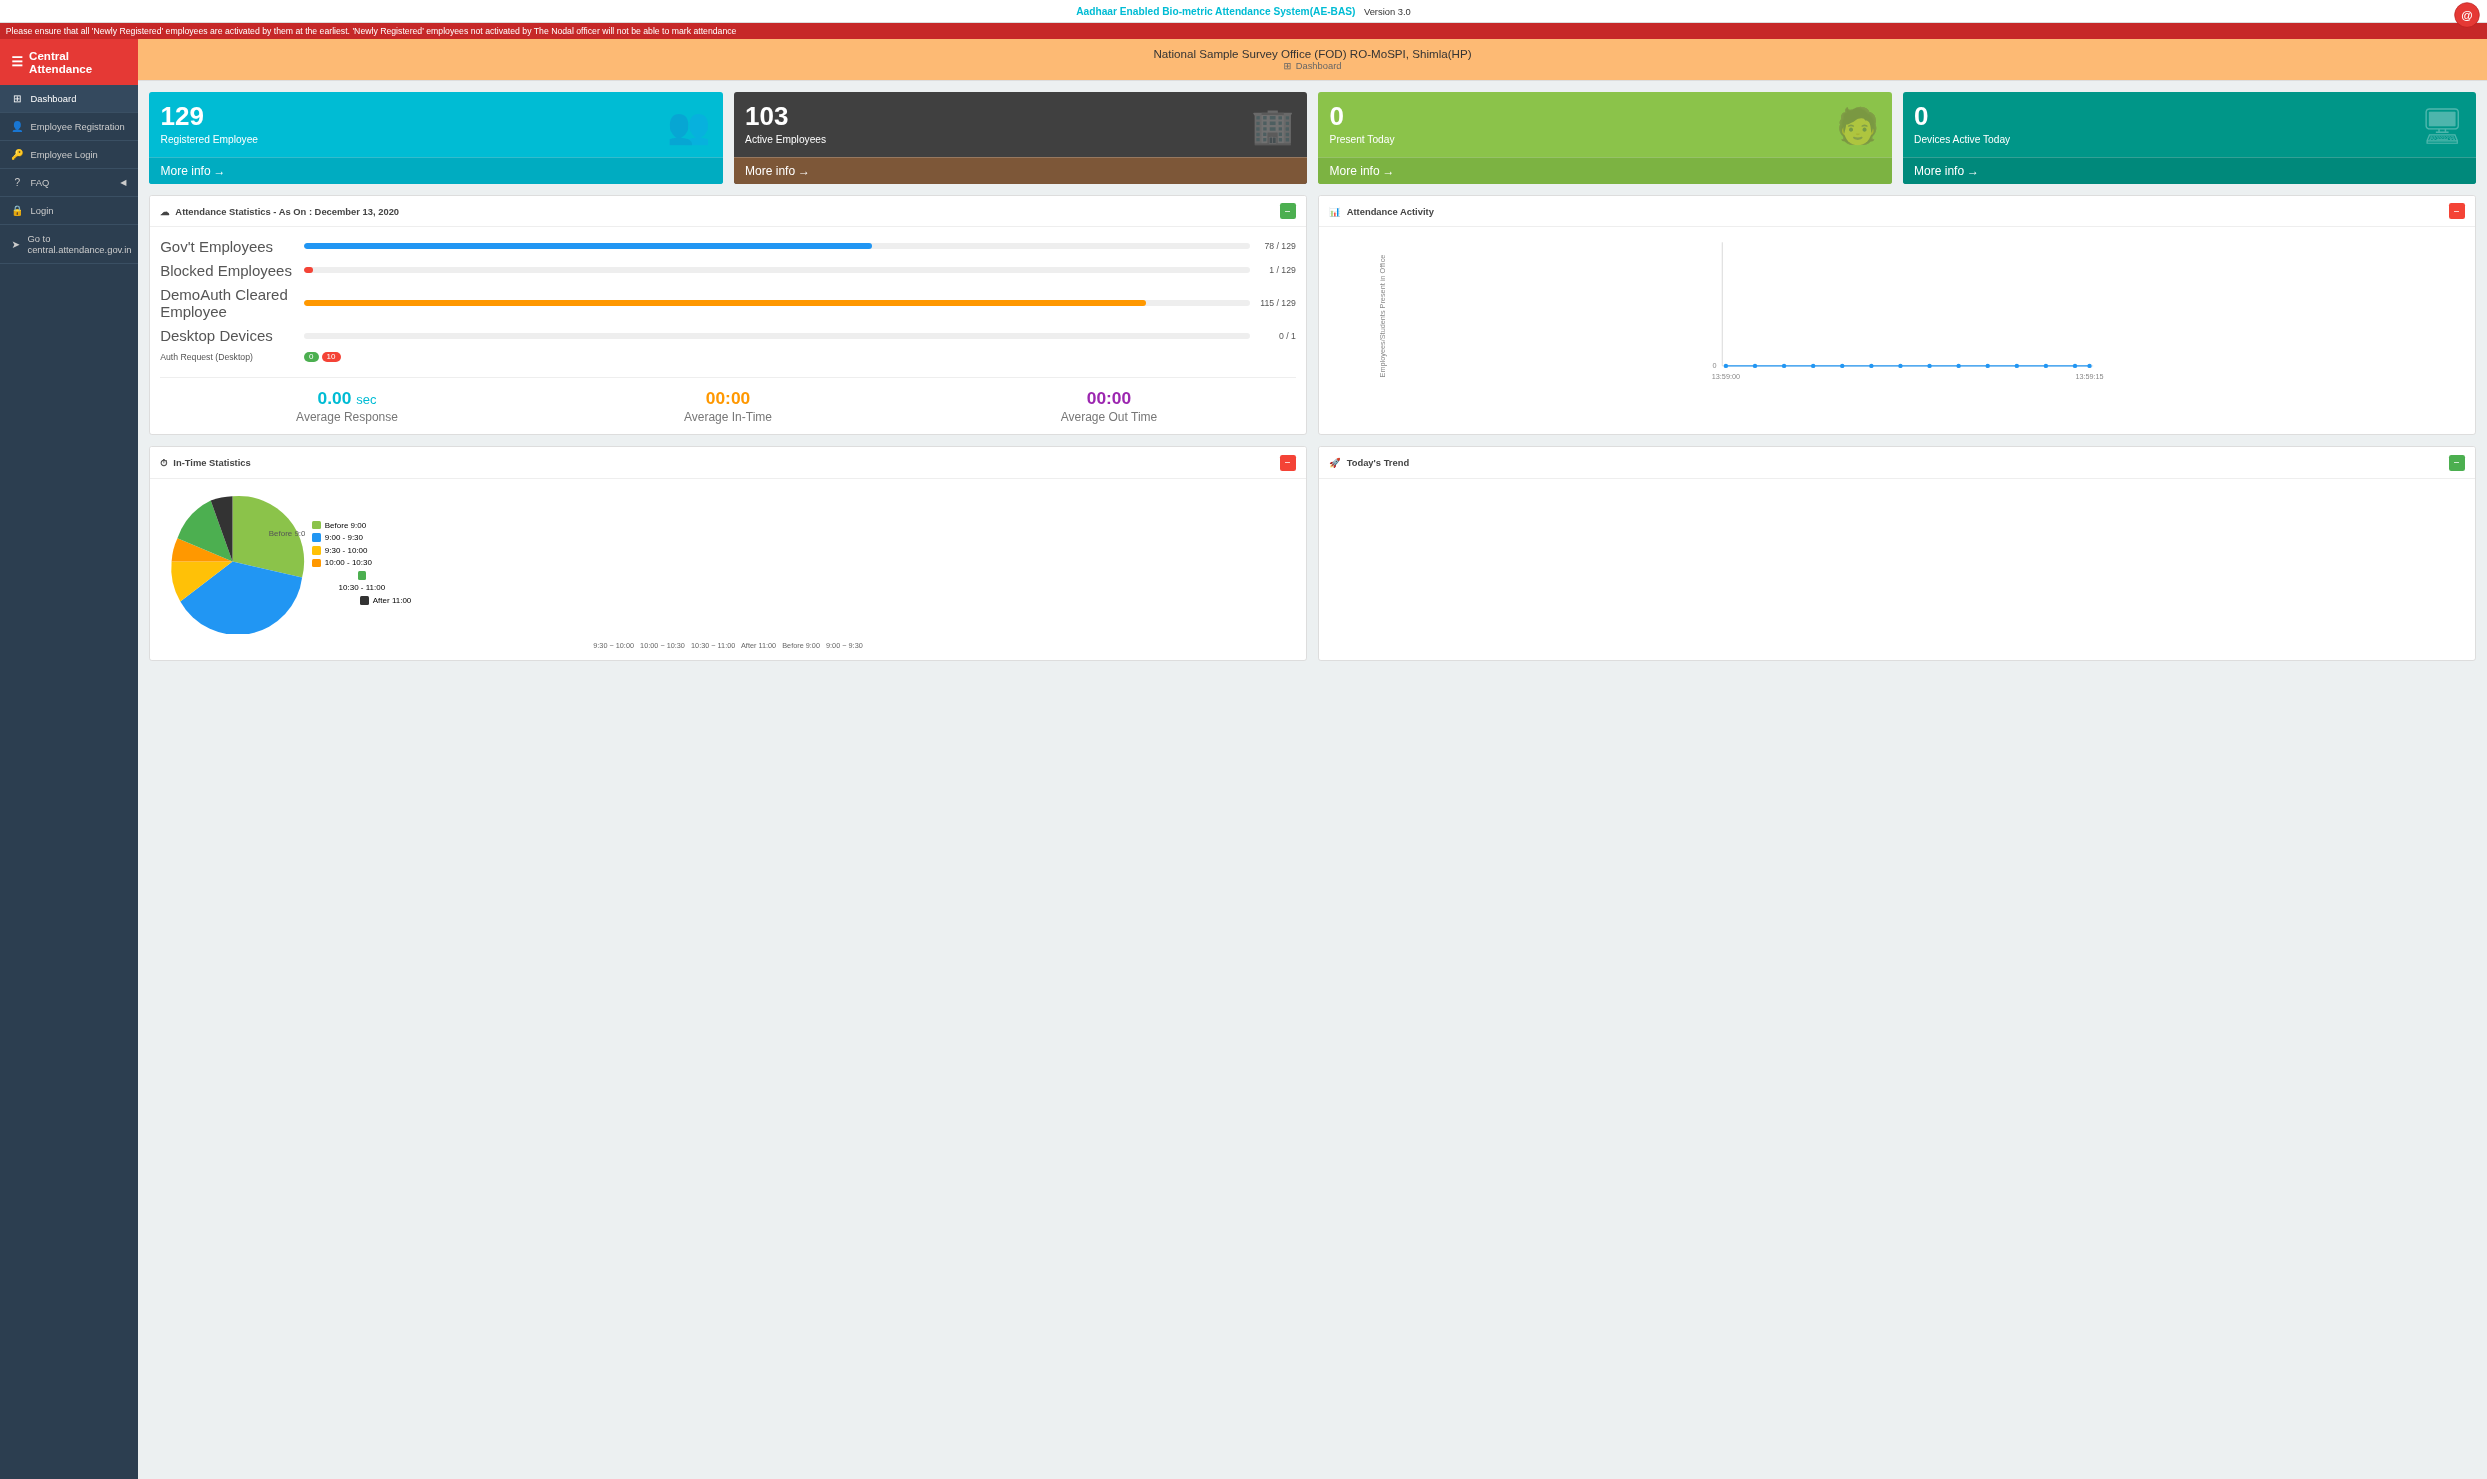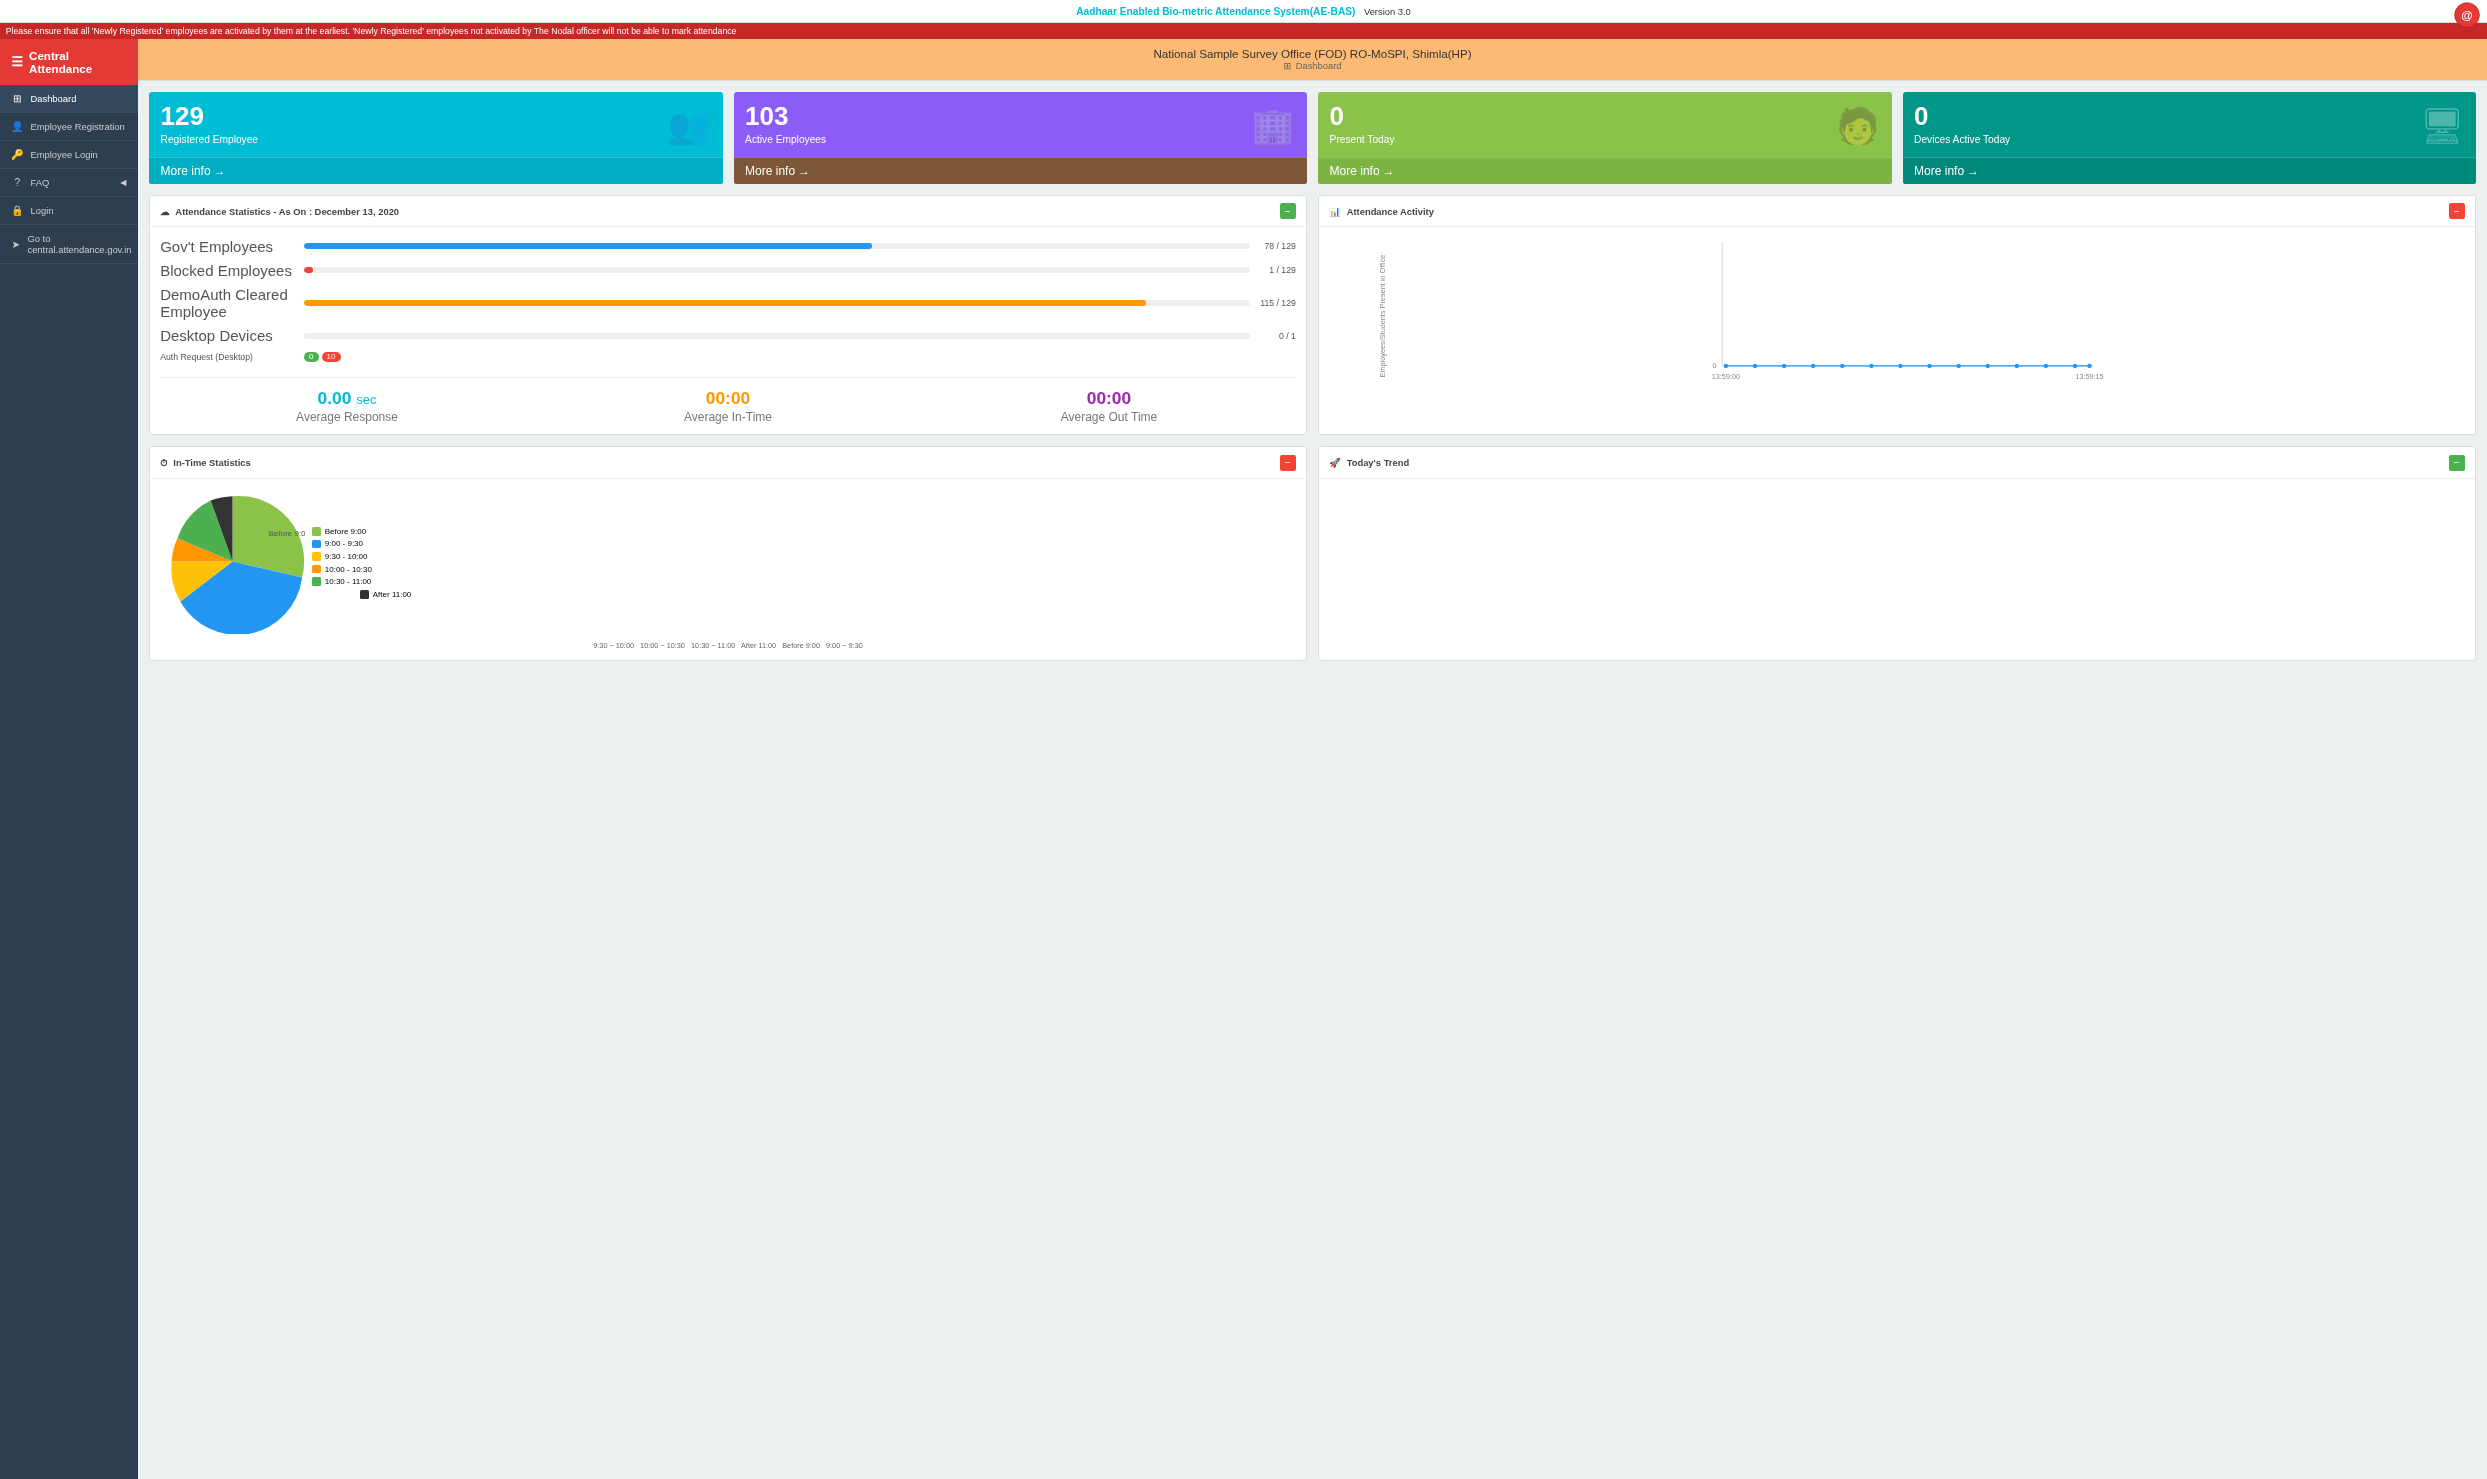--- a/index.html
+++ b/index.html
@@ -184,21 +184,21 @@
     .stat-card-footer {
       padding: 5.8px 11.6px;
       font-size: 12px;
       display: flex;
       align-items: center;
       gap: 2.9px;
       cursor: pointer;
       border-top: rgba(255,255,255,0.2) 0.7px solid;
     }
     .card-cyan { background: #00bcd4; }
-    .card-brown { background: #8b5cf6; }
+    .card-brown { background: #404040; }
     .card-green { background: #8bc34a; }
     .card-teal { background: #009688; }
     .card-footer-cyan { background: #00acc1; }
     .card-footer-brown { background: #7d5738; }
     .card-footer-green { background: #7cb342; }
     .card-footer-teal { background: #00897b; }
 
     
     .panels-row {
       display: grid;
@@ -659,21 +659,21 @@
                   <span>9:00 - 9:30</span>
                 </div>
                 <div style="display:flex; align-items:center; gap:3.6px;">
                   <div style="width:8.7px;height:8.7px;background:#ffc107;border-radius:1.5px;"></div>
                   <span>9:30 - 10:00</span>
                 </div>
                 <div style="display:flex; align-items:center; gap:3.6px;">
                   <div style="width:8.7px;height:8.7px;background:#ff9800;border-radius:1.5px;"></div>
                   <span>10:00 - 10:30</span>
                 </div>
-                <div style="display:flex; align-items:center; gap:3.6px;">
+                <div style="display:flex; align-items:center; gap:3.6px;flex-direction:column;">
                   <div style="width:8.7px;height:8.7px;background:#4caf50;border-radius:1.5px;"></div>
                   <span>10:30 - 11:00</span>
                 </div>
                 <div style="display:flex; align-items:center; gap:3.6px;padding-left:48px;">
                   <div style="width:8.7px;height:8.7px;background:#333;border-radius:1.5px;"></div>
                   <span>After 11:00</span>
                 </div>
               </div>
             </div>
 

